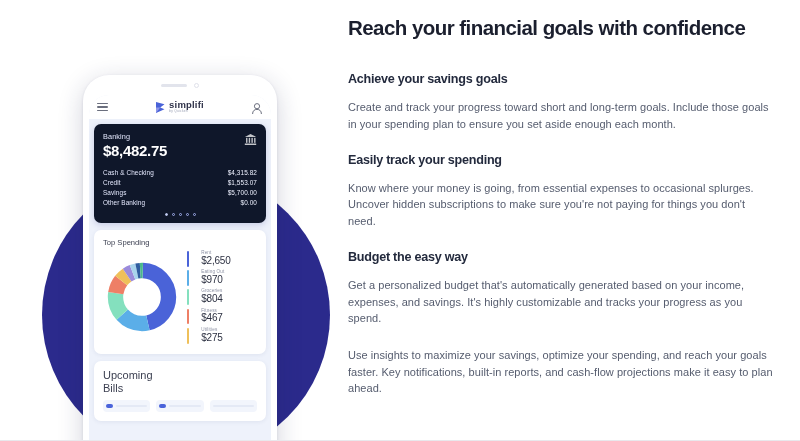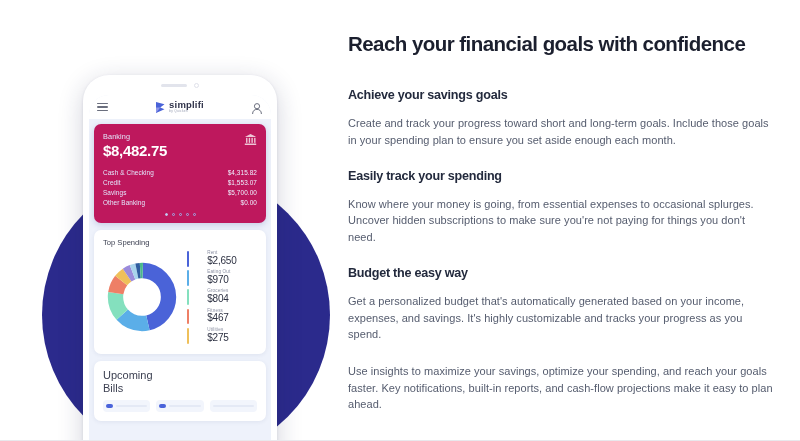--- a/index.html
+++ b/index.html
@@ -63,21 +63,21 @@
   #brand-text { display: flex; flex-direction: column; align-items: flex-start; line-height: 1; }
   #brand-name { font-size: 9.5px; font-weight: 700; color: #30334a; letter-spacing: .2px; }
   #brand-sub { font-size: 3.2px; color: #9aa0b4; letter-spacing: .3px; margin-top: .5px; }
   #avatar-icon { width: 12px; height: 13px; }
 
   
   #screen-body { padding: 5px; }
 
   
   #banking-card {
-    background: #be185d; border-radius: 7px;
+    background: #0f172a; border-radius: 7px;
     padding: 8px 9px 6px; color: #fff;
     box-shadow: 0 2px 6px rgba(60,70,150,.22);
   }
   #banking-head { display: flex; justify-content: space-between; align-items: flex-start; }
   #banking-label { font-size: 7.3px; color: #e2e6fb; font-weight: 400; letter-spacing: .1px; }
   #banking-amount { font-size: 15px; font-weight: 700; letter-spacing: -.3px; margin-top: 1px; }
   #bank-icon { opacity: .75; }
   #banking-rows { margin-top: 8px; }
   .brow { display: flex; justify-content: space-between; font-size: 6.4px;
           color: #e3e7fc; padding: 1.6px 0; letter-spacing: .1px; }
@@ -89,21 +89,21 @@
 
   
   #spending-card {
     margin-top: 7px; background: #fff; border-radius: 7px;
     padding: 8px 9px 10px; box-shadow: 0 1px 4px rgba(40,50,100,.08);
   }
   #spending-title { font-size: 7.6px; color: #3d4152; font-weight: 400; }
   #spending-body { display: flex; align-items: center; margin-top: 4px; gap: 4px; }
   #donut-wrap { flex: 0 0 auto; width: 78px; display:flex; align-items:center; justify-content:center; }
   #legend { flex: 1 1 auto; padding-left: 2px; }
-  .leg { display: flex; gap: 18px; margin-bottom: 3.5px; }
+  .leg { display: flex; gap: 12px; margin-bottom: 3.5px; }
   .leg:last-child { margin-bottom: 0; }
   .leg .bar { width: 2.2px; border-radius: 1px; flex: 0 0 auto; }
   .leg .txt { line-height: 1.08; }
   .leg .cat { font-size: 4.6px; color: #8b90a3; letter-spacing: .15px; }
   .leg .val { font-size: 10px; color: #2d3142; font-weight: 400; letter-spacing: -.2px; }
 
   
   #bills-card {
     margin-top: 7px; background: #fff; border-radius: 7px;
     padding: 8px 9px 9px; box-shadow: 0 1px 4px rgba(40,50,100,.08);
@@ -111,21 +111,21 @@
   #bills-title { font-size: 11px; color: #3d4152; line-height: 1.25; width: 48px; }
   #bills-row { display: flex; gap: 6px; margin-top: 4px; }
   .bill-chip { flex: 1; height: 12px; border-radius: 4px; background: #f2f5fc;
                display: flex; align-items: center; padding: 0 3px; gap: 3px; }
   .bill-dot { width: 7px; height: 4px; border-radius: 2px; background: #4a63da; }
   .bill-line { height: 2px; border-radius: 1px; background: #e4e9f5; flex: 1; }
 
   
   #copy {
     position: absolute; left: 348px; top: 0; width: 430px; height: 441px;
-    padding-top: 32px;
+    padding-top: 16px;
   }
   #headline {
     font-size: 20.5px; font-weight: 700; color: #1b1f2e;
     letter-spacing: -.55px; line-height: 1.18;
   }
   .feature { margin-top: 20px; }
   .feature:first-of-type { margin-top: 32px; }
   .feat-title {
     font-size: 12.6px; font-weight: 700; color: #232a3d;
     letter-spacing: -.25px; margin-bottom: 13px;

